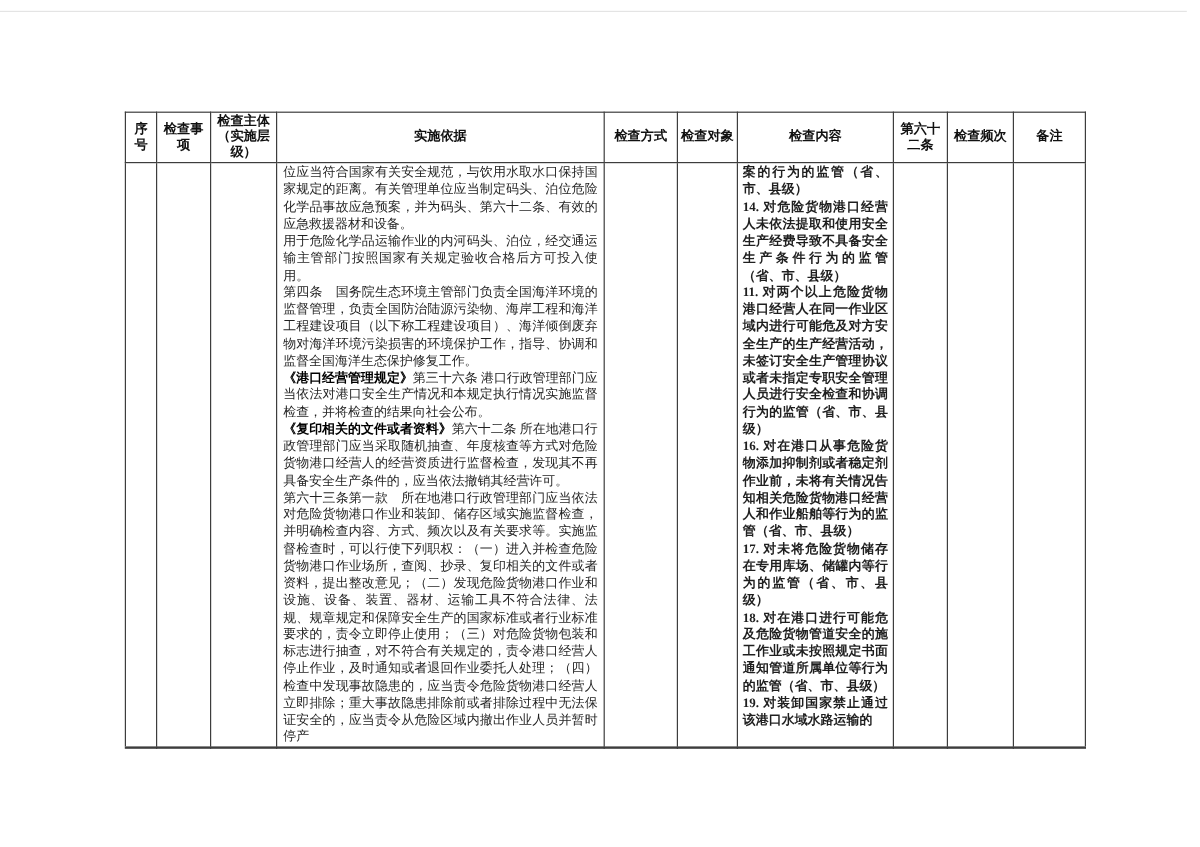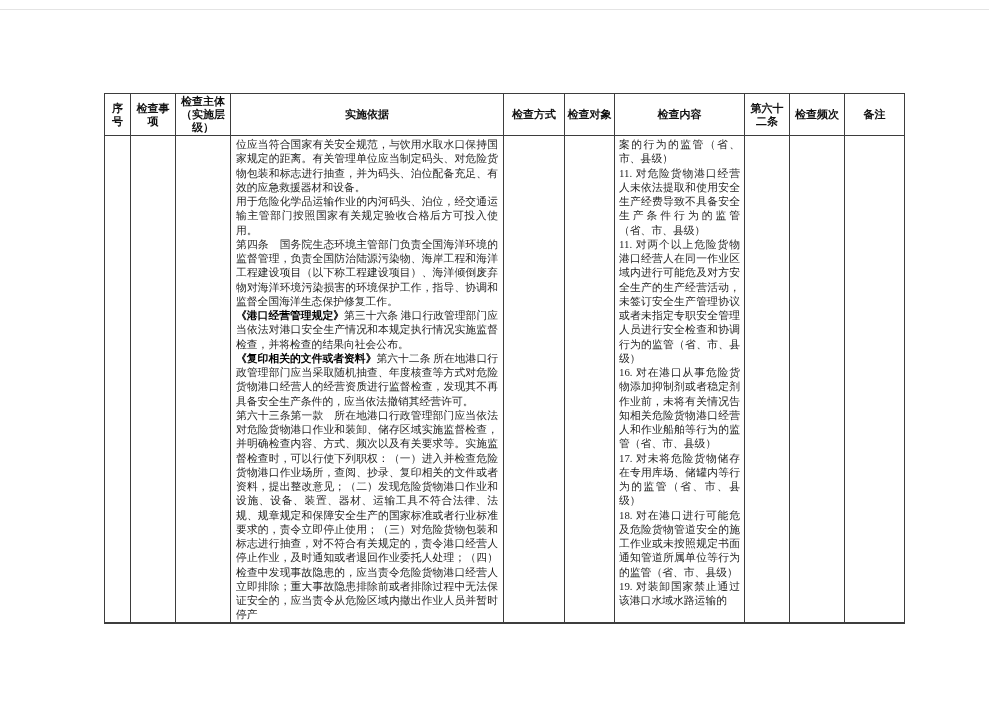--- a/index.html
+++ b/index.html
@@ -65,20 +65,21 @@
     word-break: break-all;
     margin: 0;
   }
   td.text-cell .para b {
     font-weight: bold;
     color: #000;
     font-family: Liberation Serif, serif;
   }
   td.neirong-cell {
     padding: 1px 4px 0 4px;
+    font-weight: bold;
   }
   table.doc-table tbody .doc-table-bottom {
     border-bottom: 2px solid #3d3d3d;
   }
 </style>
 </head>
 <body>
 
 <div class="page">
   <div class="page-edge"></div>
@@ -109,32 +110,32 @@
         <th>检查频次</th>
         <th>备注</th>
       </tr>
     </thead>
     <tbody>
       <tr class="doc-table-bottom">
         <td></td>
         <td></td>
         <td></td>
         <td class="text-cell">
-            <div class="para">位应当符合国家有关安全规范，与饮用水取水口保持国家规定的距离。有关管理单位应当制定码头、对危险货物包装和标志进行抽查，并为码头、泊位配备充足、有效的应急救援器材和设备。</div>
+            <div class="para">位应当符合国家有关安全规范，与饮用水取水口保持国家规定的距离。有关管理单位应当制定码头、泊位危险化学品事故应急预案，并为码头、第六十二条、有效的应急救援器材和设备。</div>
             <div class="para">用于危险化学品运输作业的内河码头、泊位，经交通运输主管部门按照国家有关规定验收合格后方可投入使用。</div>
             <div class="para">第四条　国务院生态环境主管部门负责全国海洋环境的监督管理，负责全国防治陆源污染物、海岸工程和海洋工程建设项目（以下称工程建设项目）、海洋倾倒废弃物对海洋环境污染损害的环境保护工作，指导、协调和监督全国海洋生态保护修复工作。</div>
             <div class="para"><b>《港口经营管理规定》</b>第三十六条 港口行政管理部门应当依法对港口安全生产情况和本规定执行情况实施监督检查，并将检查的结果向社会公布。</div>
             <div class="para"><b>《复印相关的文件或者资料》</b>第六十二条 所在地港口行政管理部门应当采取随机抽查、年度核查等方式对危险货物港口经营人的经营资质进行监督检查，发现其不再具备安全生产条件的，应当依法撤销其经营许可。</div>
             <div class="para">第六十三条第一款　所在地港口行政管理部门应当依法对危险货物港口作业和装卸、储存区域实施监督检查，并明确检查内容、方式、频次以及有关要求等。实施监督检查时，可以行使下列职权：（一）进入并检查危险货物港口作业场所，查阅、抄录、复印相关的文件或者资料，提出整改意见；（二）发现危险货物港口作业和设施、设备、装置、器材、运输工具不符合法律、法规、规章规定和保障安全生产的国家标准或者行业标准要求的，责令立即停止使用；（三）对危险货物包装和标志进行抽查，对不符合有关规定的，责令港口经营人停止作业，及时通知或者退回作业委托人处理；（四）检查中发现事故隐患的，应当责令危险货物港口经营人立即排除；重大事故隐患排除前或者排除过程中无法保证安全的，应当责令从危险区域内撤出作业人员并暂时停产</div>
           </td>
         <td></td>
         <td></td>
         <td class="text-cell neirong-cell">
             <div class="para">案的行为的监管（省、市、县级）</div>
-            <div class="para">11. 对危险货物港口经营人未依法提取和使用安全生产经费导致不具备安全生产条件行为的监管（省、市、县级）</div>
+            <div class="para">14. 对危险货物港口经营人未依法提取和使用安全生产经费导致不具备安全生产条件行为的监管（省、市、县级）</div>
             <div class="para">11. 对两个以上危险货物港口经营人在同一作业区域内进行可能危及对方安全生产的生产经营活动，未签订安全生产管理协议或者未指定专职安全管理人员进行安全检查和协调行为的监管（省、市、县级）</div>
             <div class="para">16. 对在港口从事危险货物添加抑制剂或者稳定剂作业前，未将有关情况告知相关危险货物港口经营人和作业船舶等行为的监管（省、市、县级）</div>
             <div class="para">17. 对未将危险货物储存在专用库场、储罐内等行为的监管（省、市、县级）</div>
             <div class="para">18. 对在港口进行可能危及危险货物管道安全的施工作业或未按照规定书面通知管道所属单位等行为的监管（省、市、县级）</div>
             <div class="para">19. 对装卸国家禁止通过该港口水域水路运输的</div>
           </td>
         <td></td>
         <td></td>
         <td></td>
       </tr>

